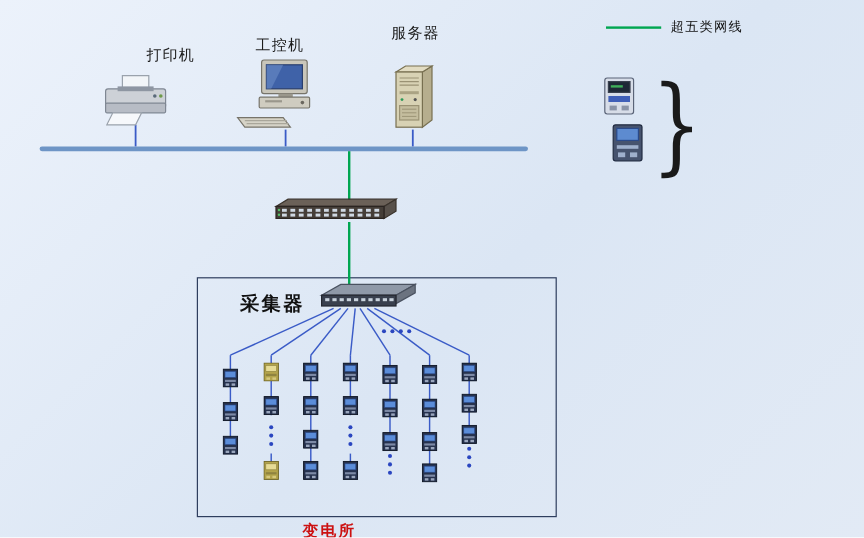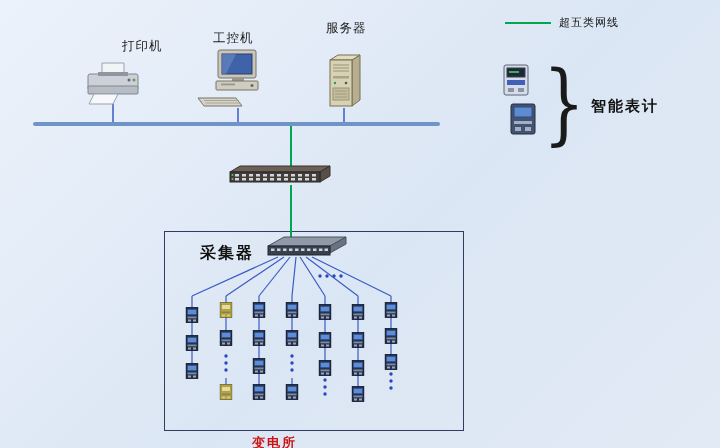--- a/index.html
+++ b/index.html
@@ -253,21 +253,20 @@
   <div class="abs" style="left:510px; top:103px;">
     <svg width="26" height="32" viewBox="0 0 26 32">
       <rect x="1" y="1" width="24" height="30" rx="2" fill="#46536e" stroke="#222c42"></rect>
       <rect x="4" y="4" width="18" height="10" fill="#5d8bd0" stroke="#2a4a8a"></rect>
       <rect x="4" y="18" width="18" height="3" fill="#9fb0cc"></rect>
       <rect x="5" y="24" width="6" height="4" fill="#9fb0cc"></rect>
       <rect x="15" y="24" width="6" height="4" fill="#9fb0cc"></rect>
     </svg>
   </div>
   <div class="abs brace" style="left:543px; top:60px;">}</div>
-  <div class="abs smartmeter-label" style="left:591px; top:97px;">智能表计</div>
 
   <div class="abs dev-label" style="left:82px; top:38px;margin-left:40px;">打印机</div>
   <div class="abs dev-label" style="left:213px; top:30px;">工控机</div>
   <div class="abs dev-label" style="left:326px; top:20px;">服务器</div>
 
   <div class="abs collector-label" style="left:200px; top:243px;">采集器</div>
   <div class="abs substation-label" style="left:252px; top:409px;margin-top:25px;">变电所</div>
 
 </div>
 

